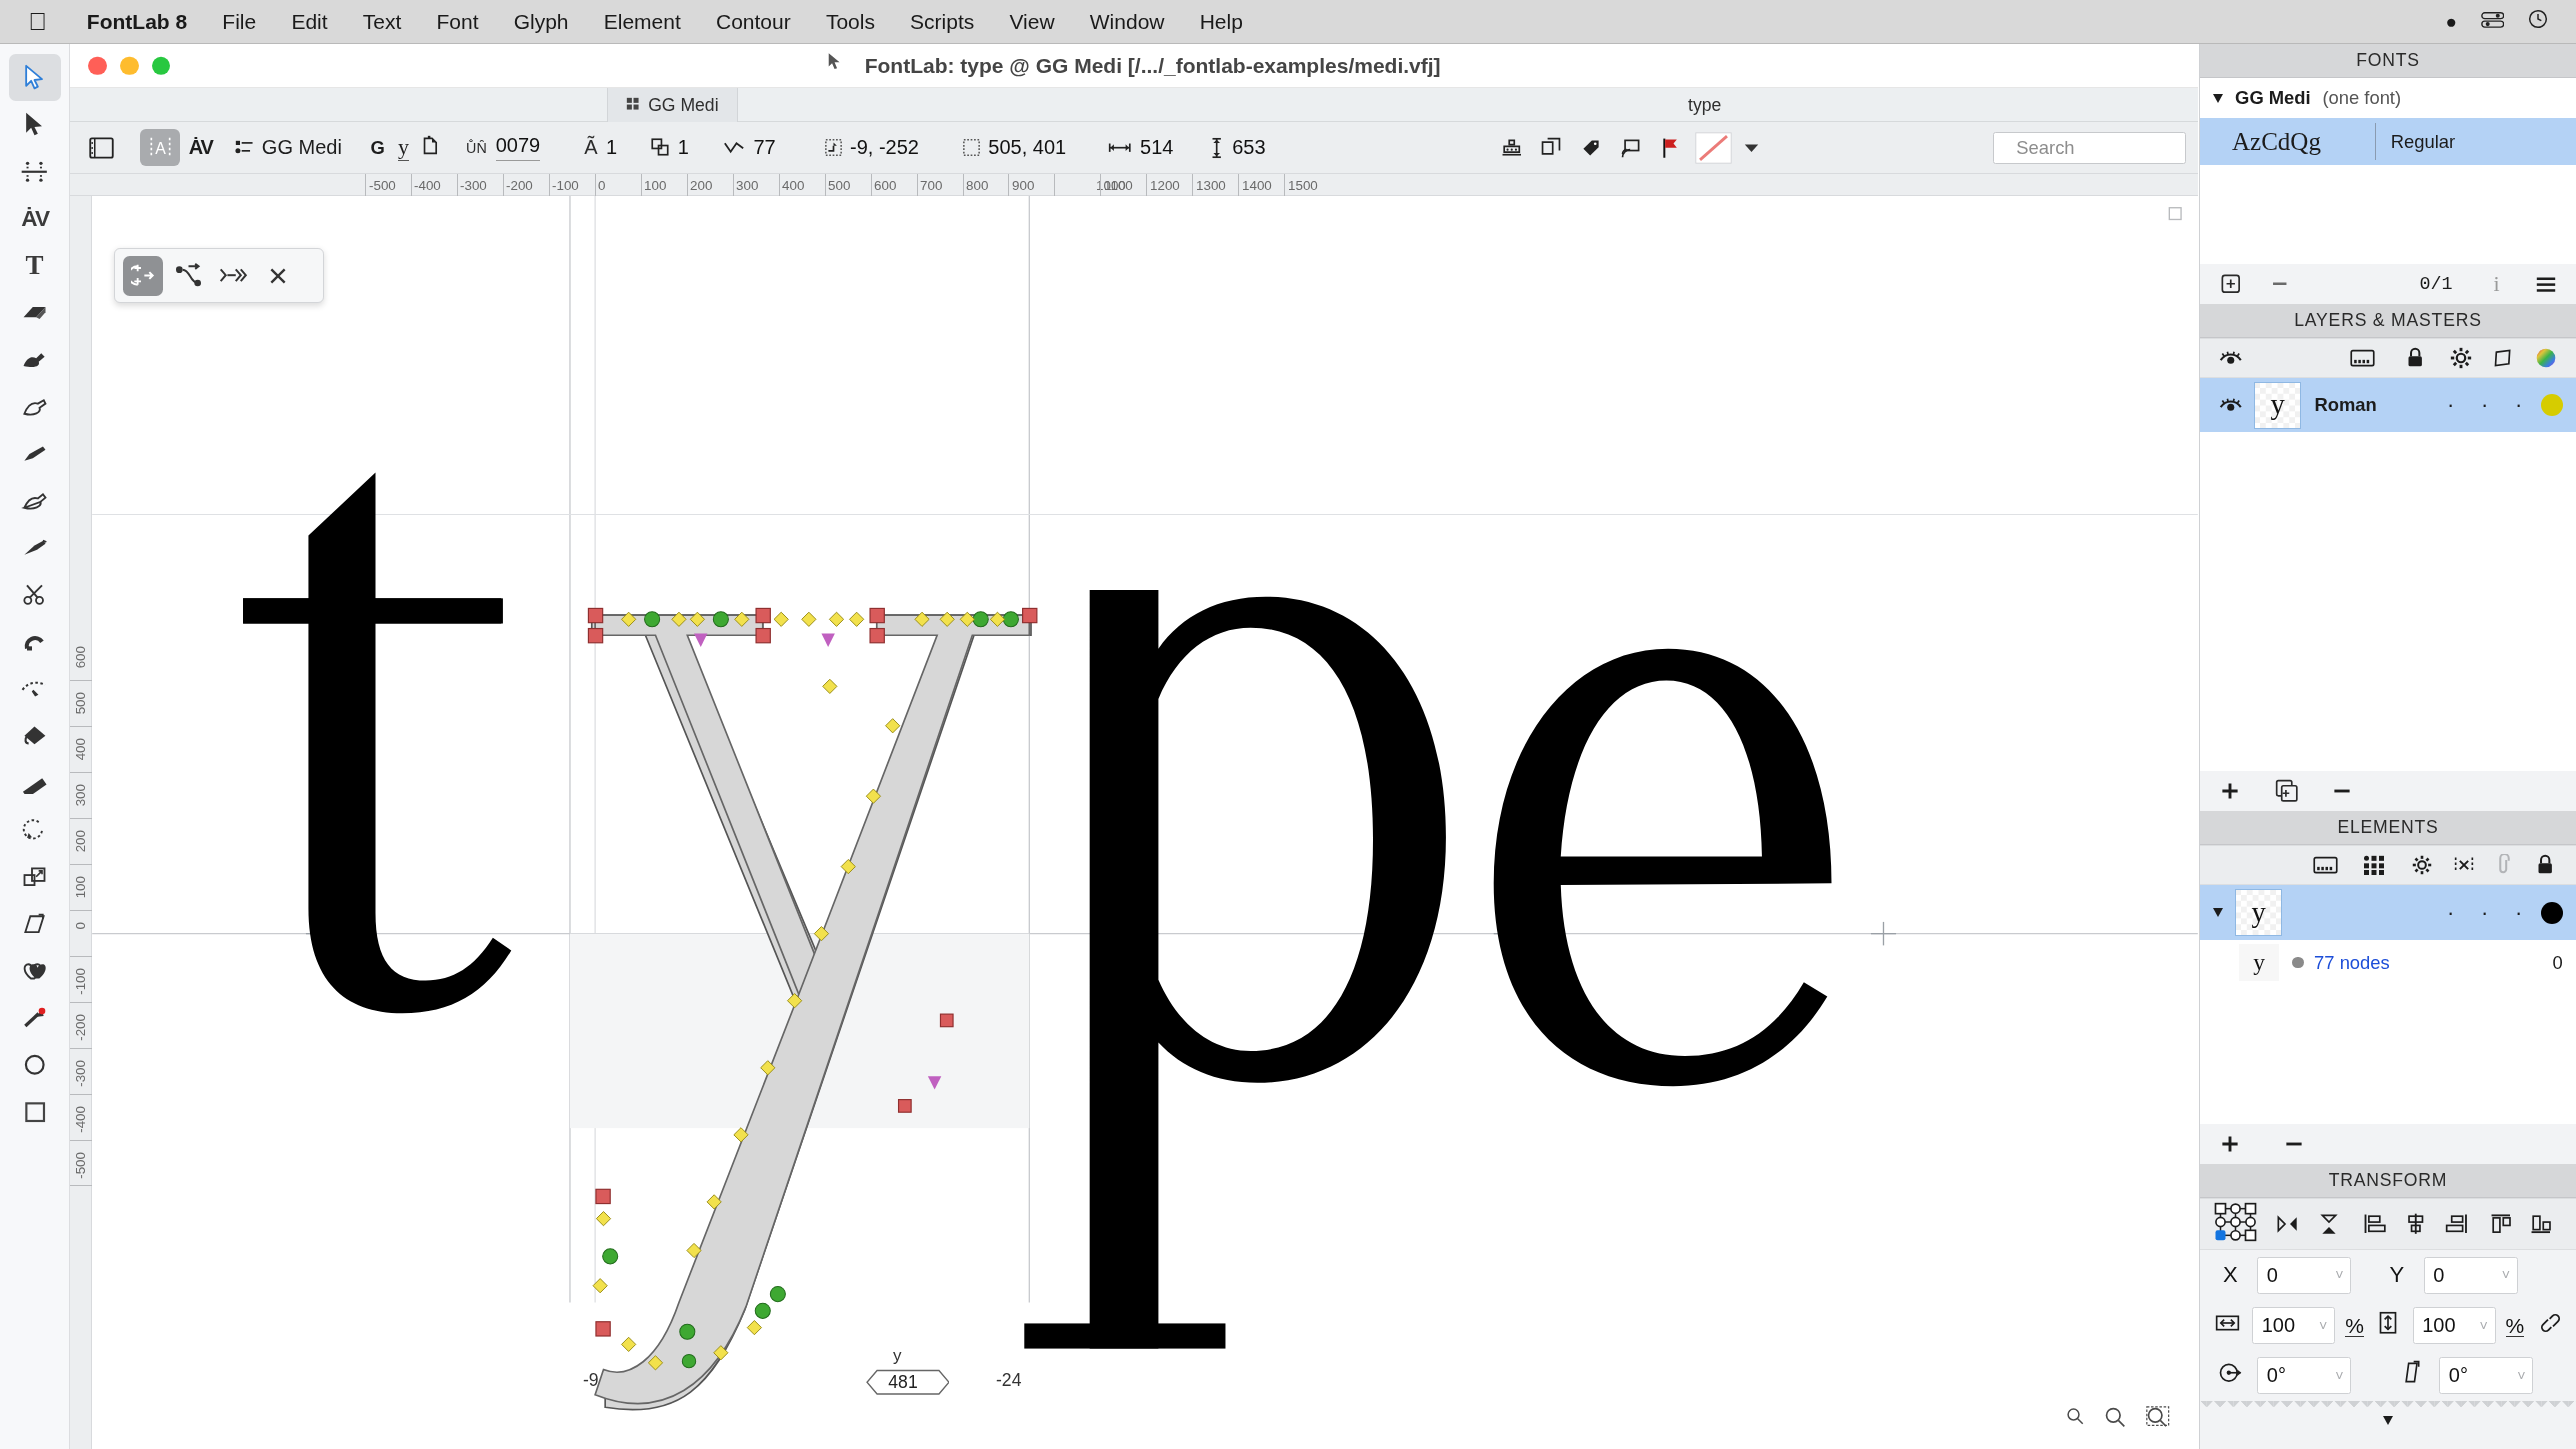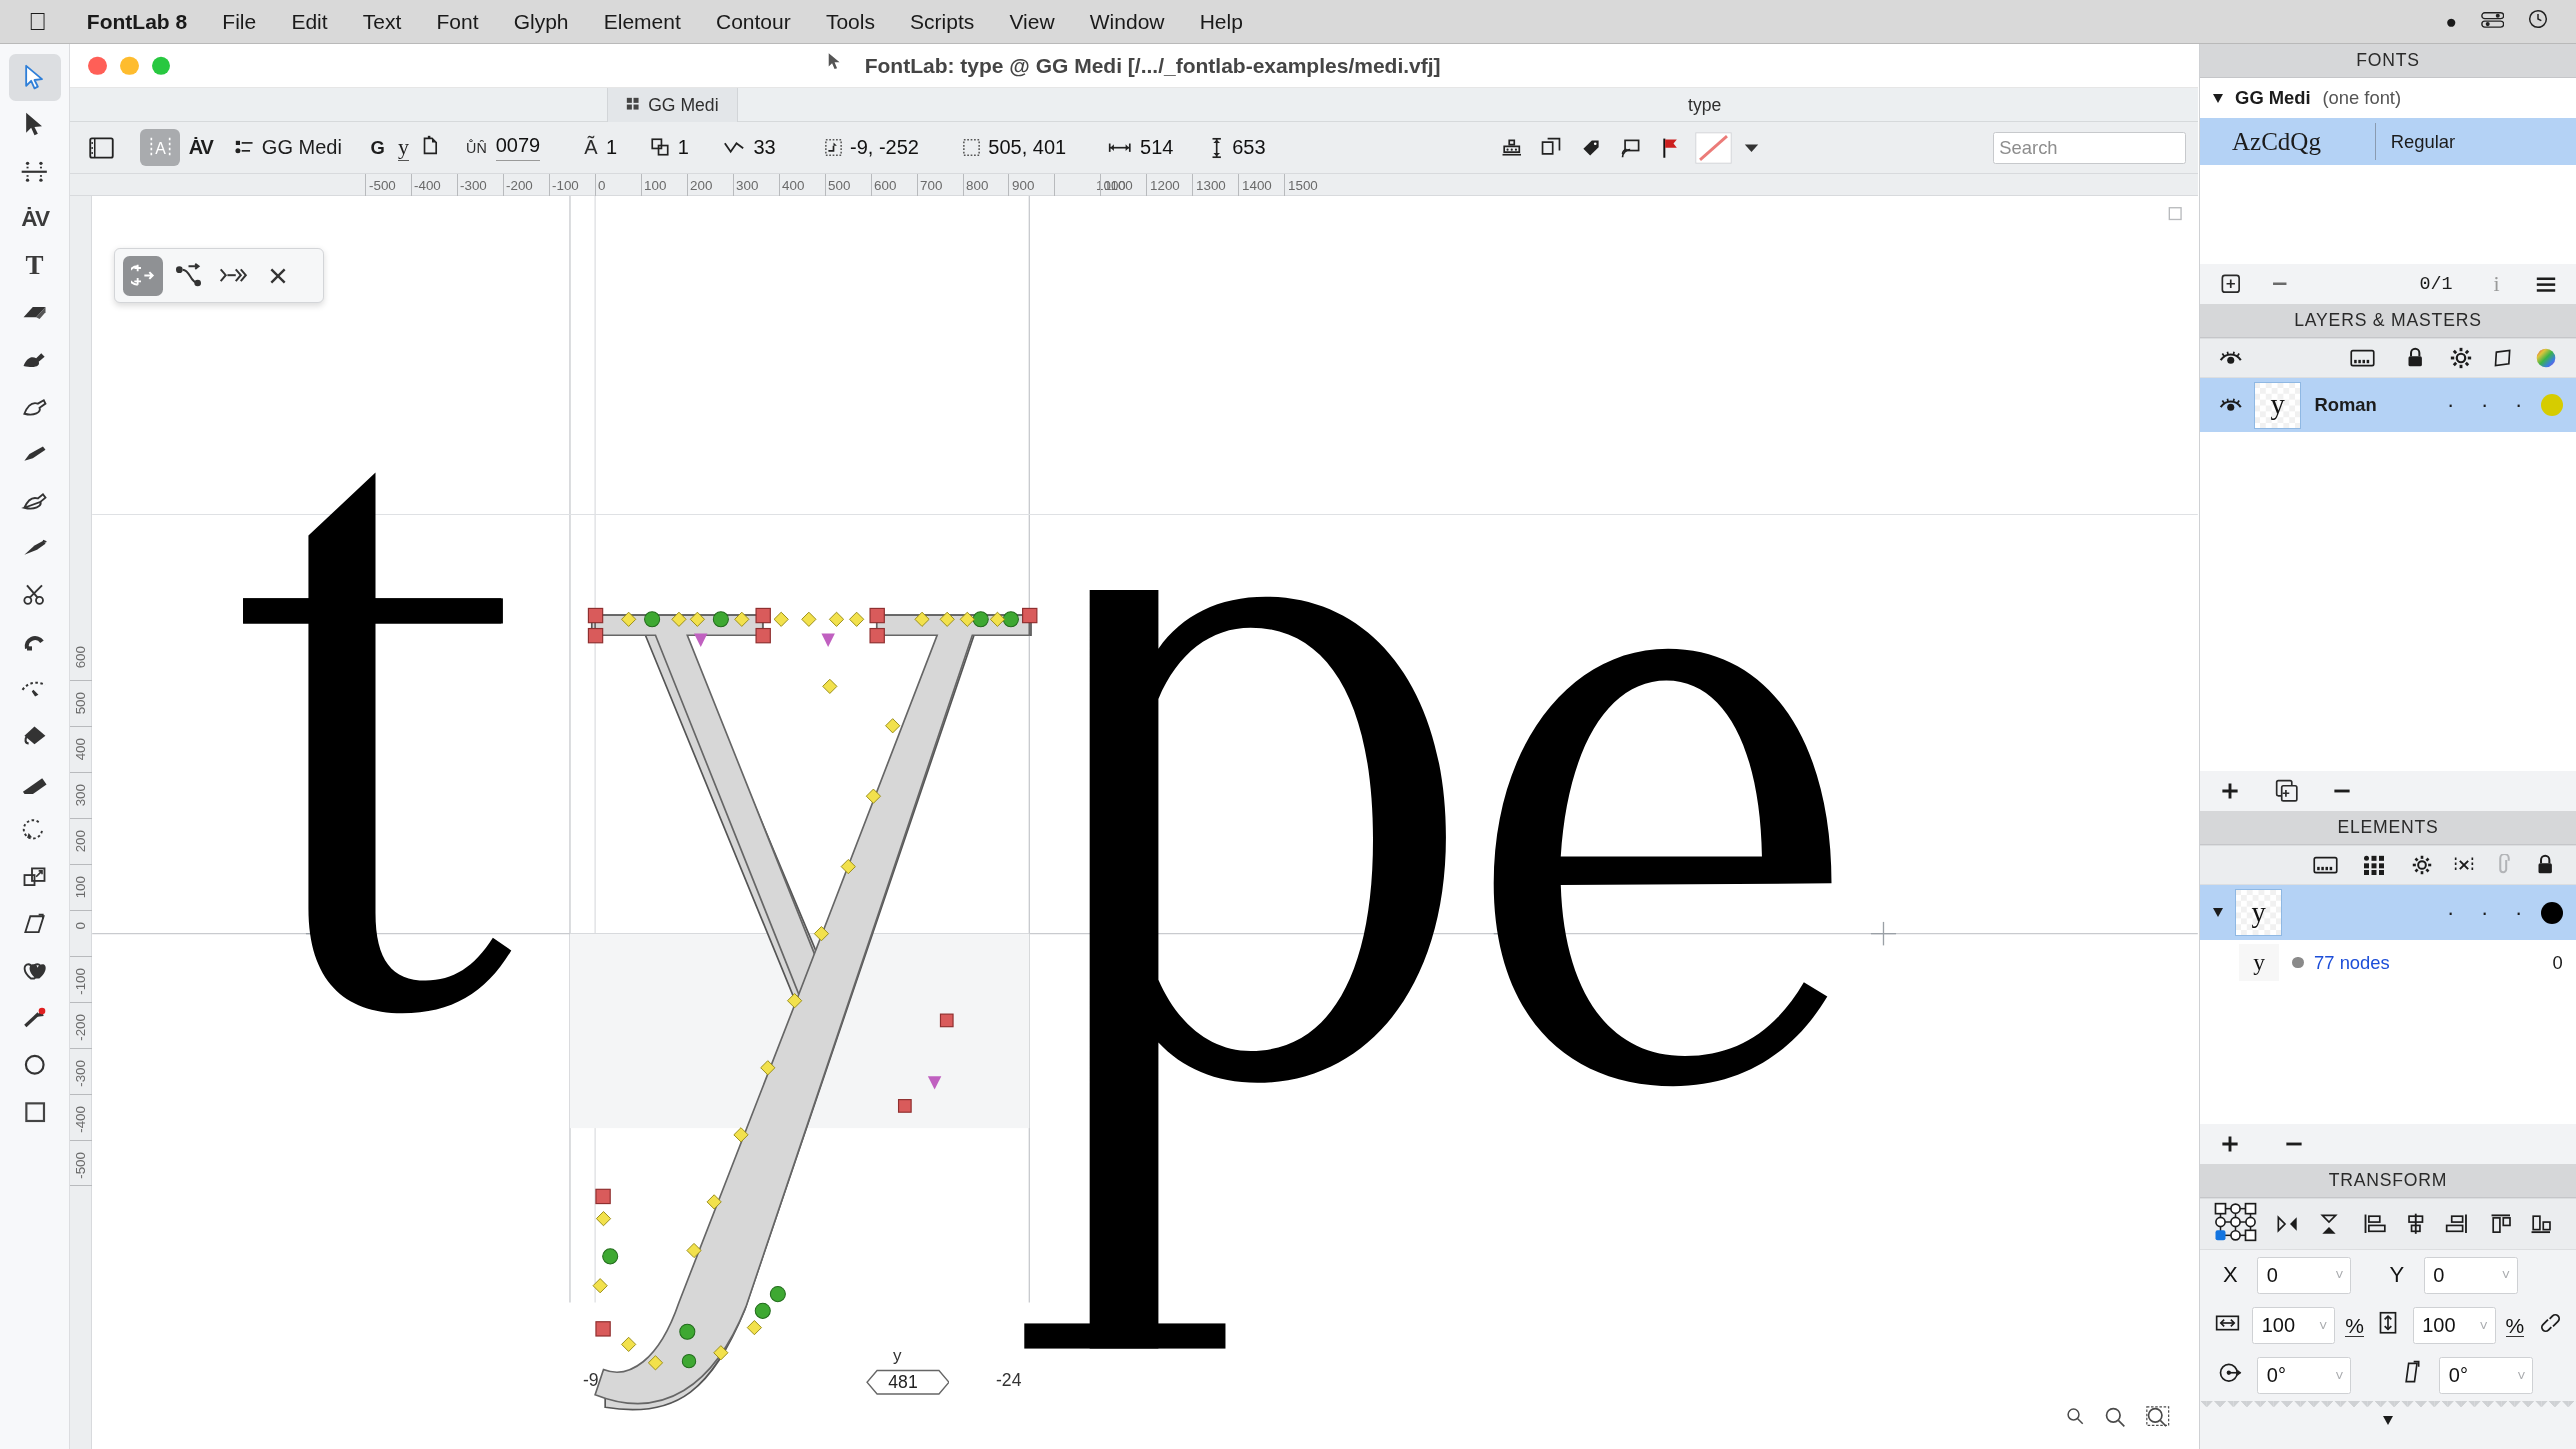--- a/index.html
+++ b/index.html
@@ -83,21 +83,21 @@
   }
   .gbtn { display:flex; align-items:center; justify-content:center; width:40px; height:37px; border-radius:5.9px; }
   .gbtn.sel { background:#a9abae; color:#fff; }
   .gfield { display:flex; align-items:center; gap:8.4px; margin-right:6.7px; white-space:nowrap; }
   .gfield .lbl { color:#2b2b2b; display:flex; align-items:center; }
   .gfield .val { color:#111; }
   .uline { border-bottom:0.8px solid #9a9a9a; padding-bottom:3px; }
   #searchbox {
     margin-left:auto; width:193px; height:32px; background:#fff;
     border:0.8px solid #c7c9cc; border-radius:2.5px;
-    display:flex; align-items:center; padding:0 5px; font-size:18.4px; color:#8d8d8d;
+    display:flex; align-items:center; padding:0 22px; font-size:18.4px; color:#8d8d8d;
   }
 
   
   #canvaswrap { position:relative; width:100%; height:calc(1405px - 44px - 34px - 52px); background:#f3f4f6; }
   #hruler {
     position:absolute; left:0; top:0; height:22px; width:100%;
     background:#eceef0; border-bottom:0.8px solid #d8dadd;
   }
   #vruler {
     position:absolute; left:0; top:22px; width:22px; bottom:0;
@@ -437,21 +437,21 @@
           </svg>
       </span>
       <span class="val">1</span>
     </div>
     <div class="gfield" style="margin-right:49px;">
       <span class="lbl">
         <svg width="22" height="15" viewBox="0 0 26 18">
             <path d="M2 4 L9 14 L16 4 L24 10" fill="none" stroke="#222" stroke-width="2.2"></path>
           </svg>
       </span>
-      <span class="val">33</span>
+      <span class="val">77</span>
     </div>
     <div class="gfield" style="margin-right:44px;">
       <span class="lbl">
         <svg width="17" height="17" viewBox="0 0 20 20">
             <rect x="1" y="1" width="18" height="18" fill="none" stroke="#555" stroke-width="1.8" stroke-dasharray="2 2"></rect>
             <path d="M4 14 L10 14 L10 8" stroke="#222" stroke-width="2" fill="none"></path>
             <path d="M10 4 L14 8 L10 8" fill="#222"></path>
           </svg>
       </span>
       <span class="val">-9, -252</span>

